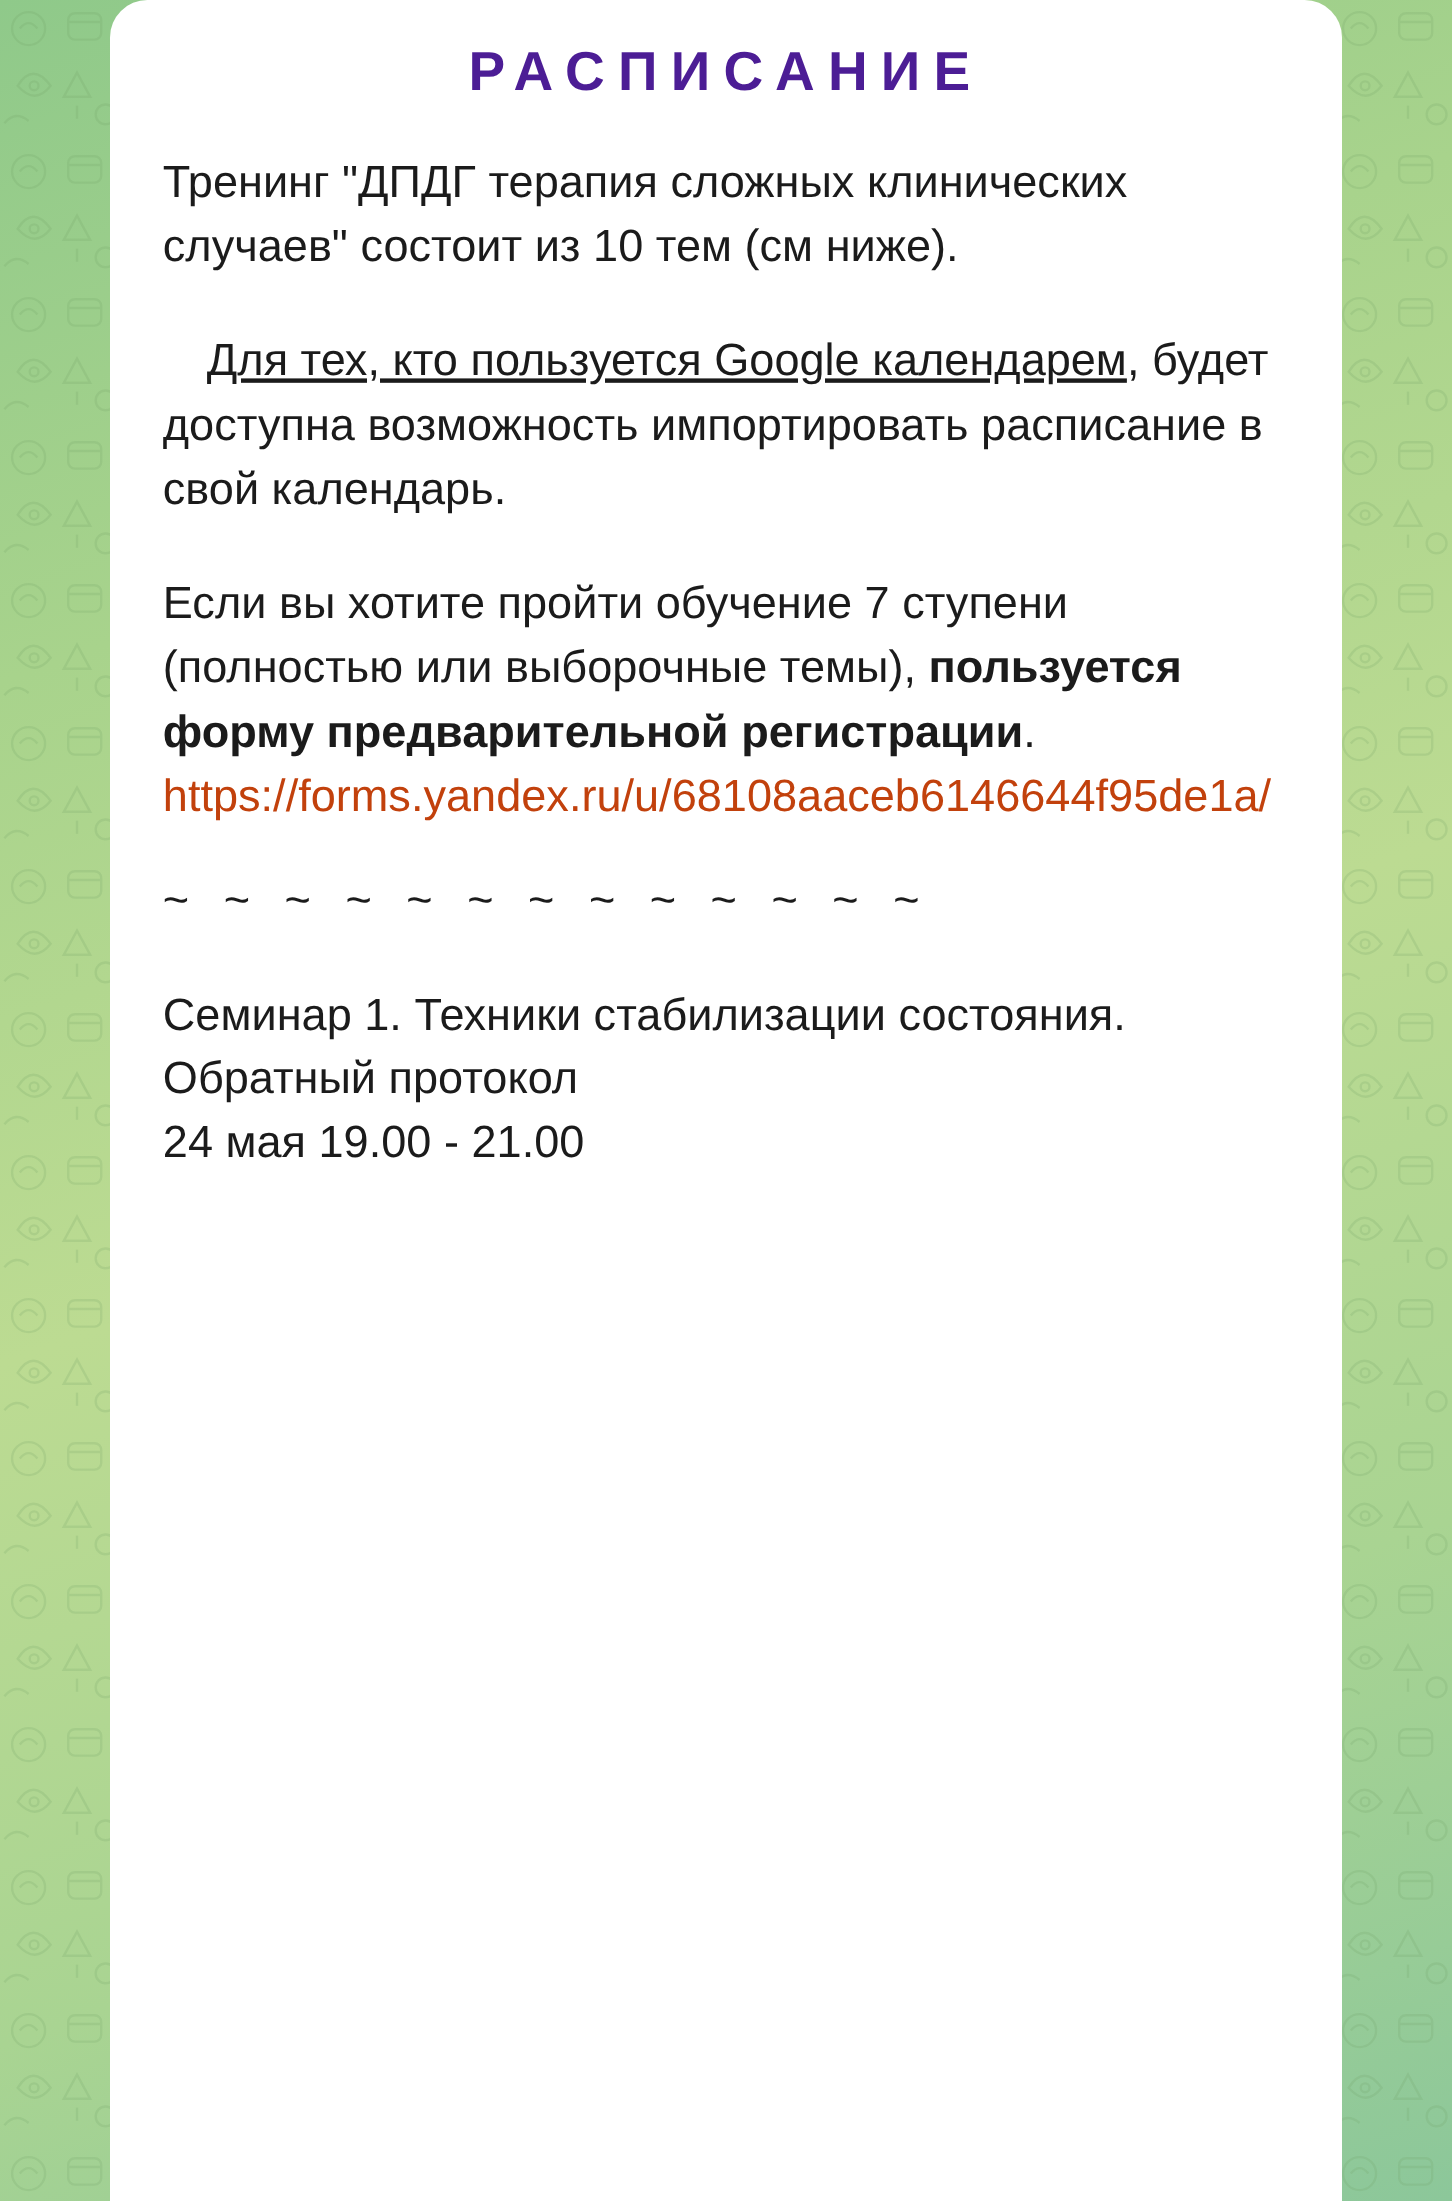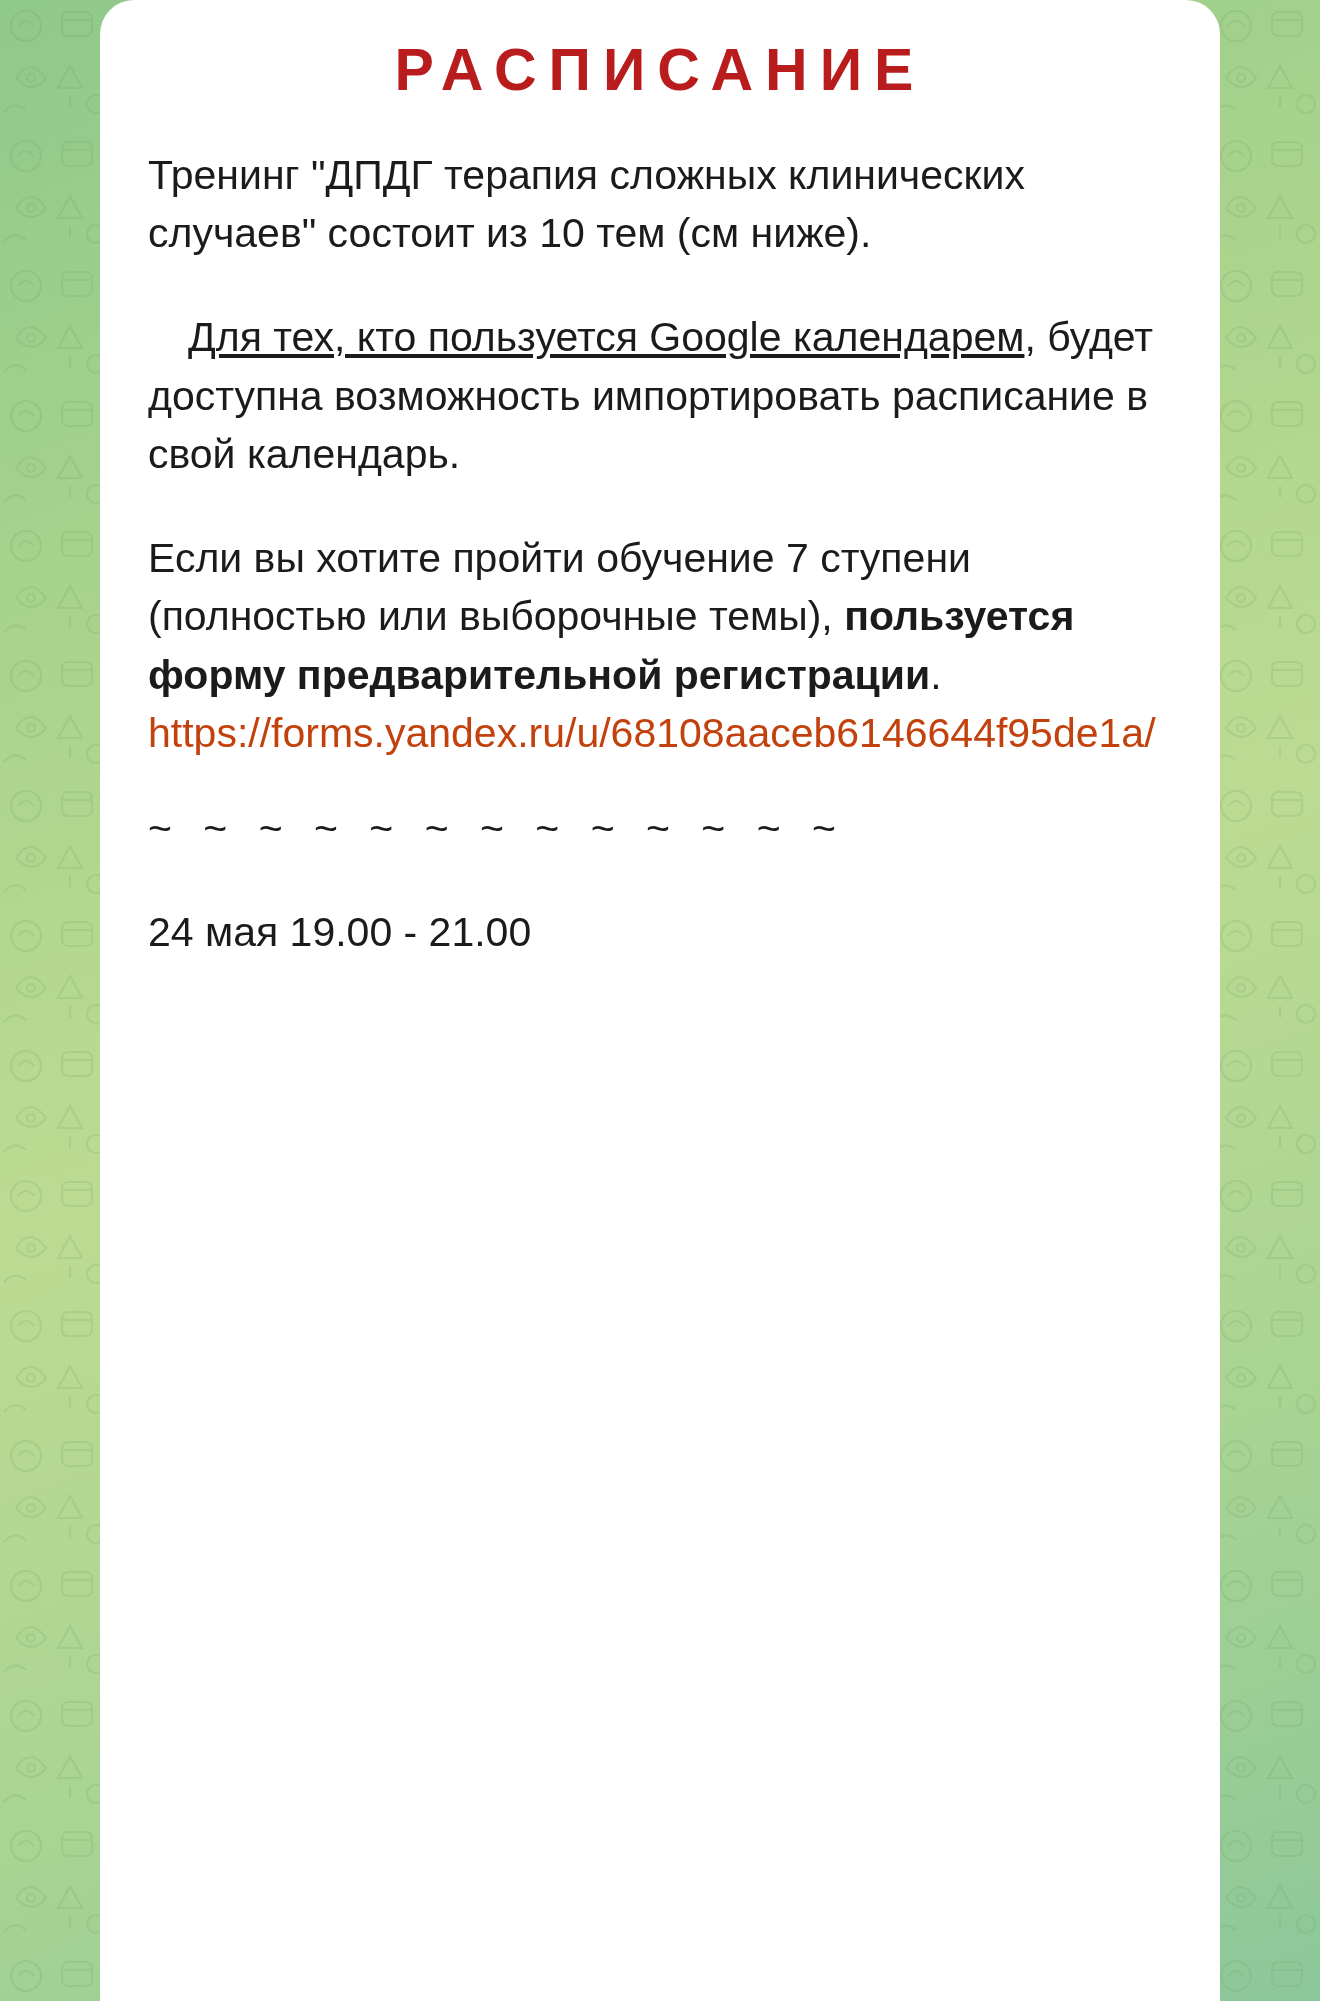--- a/index.html
+++ b/index.html
@@ -42,22 +42,22 @@
     height: 2001px;
     background: #ffffff;
     border-top-left-radius: 34px;
     border-top-right-radius: 34px;
     box-sizing: border-box;
     padding: 22px 48px 0 48px;
     overflow: hidden;
   }
 
   .doc-title {
-    color: #b91c1c;
-    font-size: 59px;
+    color: #4c1d95;
+    font-size: 50px;
     font-weight: 700;
     letter-spacing: 12px;
     text-align: center;
     margin: 14px 0 42px 0;
     font-family: "Liberation Sans", sans-serif;
   }
 
   .body-text {
     color: #1b1b1b;
     font-size: 41px;
@@ -146,17 +146,18 @@
 
       <div class="spacer"></div>
 
       <p class="tilde-row">~ ~ ~ ~ ~ ~ ~ ~ ~ ~ ~ ~ ~</p>
 
       <div class="small-spacer"></div>
 
 
       <div class="spacer"></div>
 
+      <p class="para">Семинар 1. Техники стабилизации состояния. Обратный протокол</p>
       <p class="para">24 мая 19.00 - 21.00</p>
 
     </div>
   </div>
 </div>
 
 </body></html>

